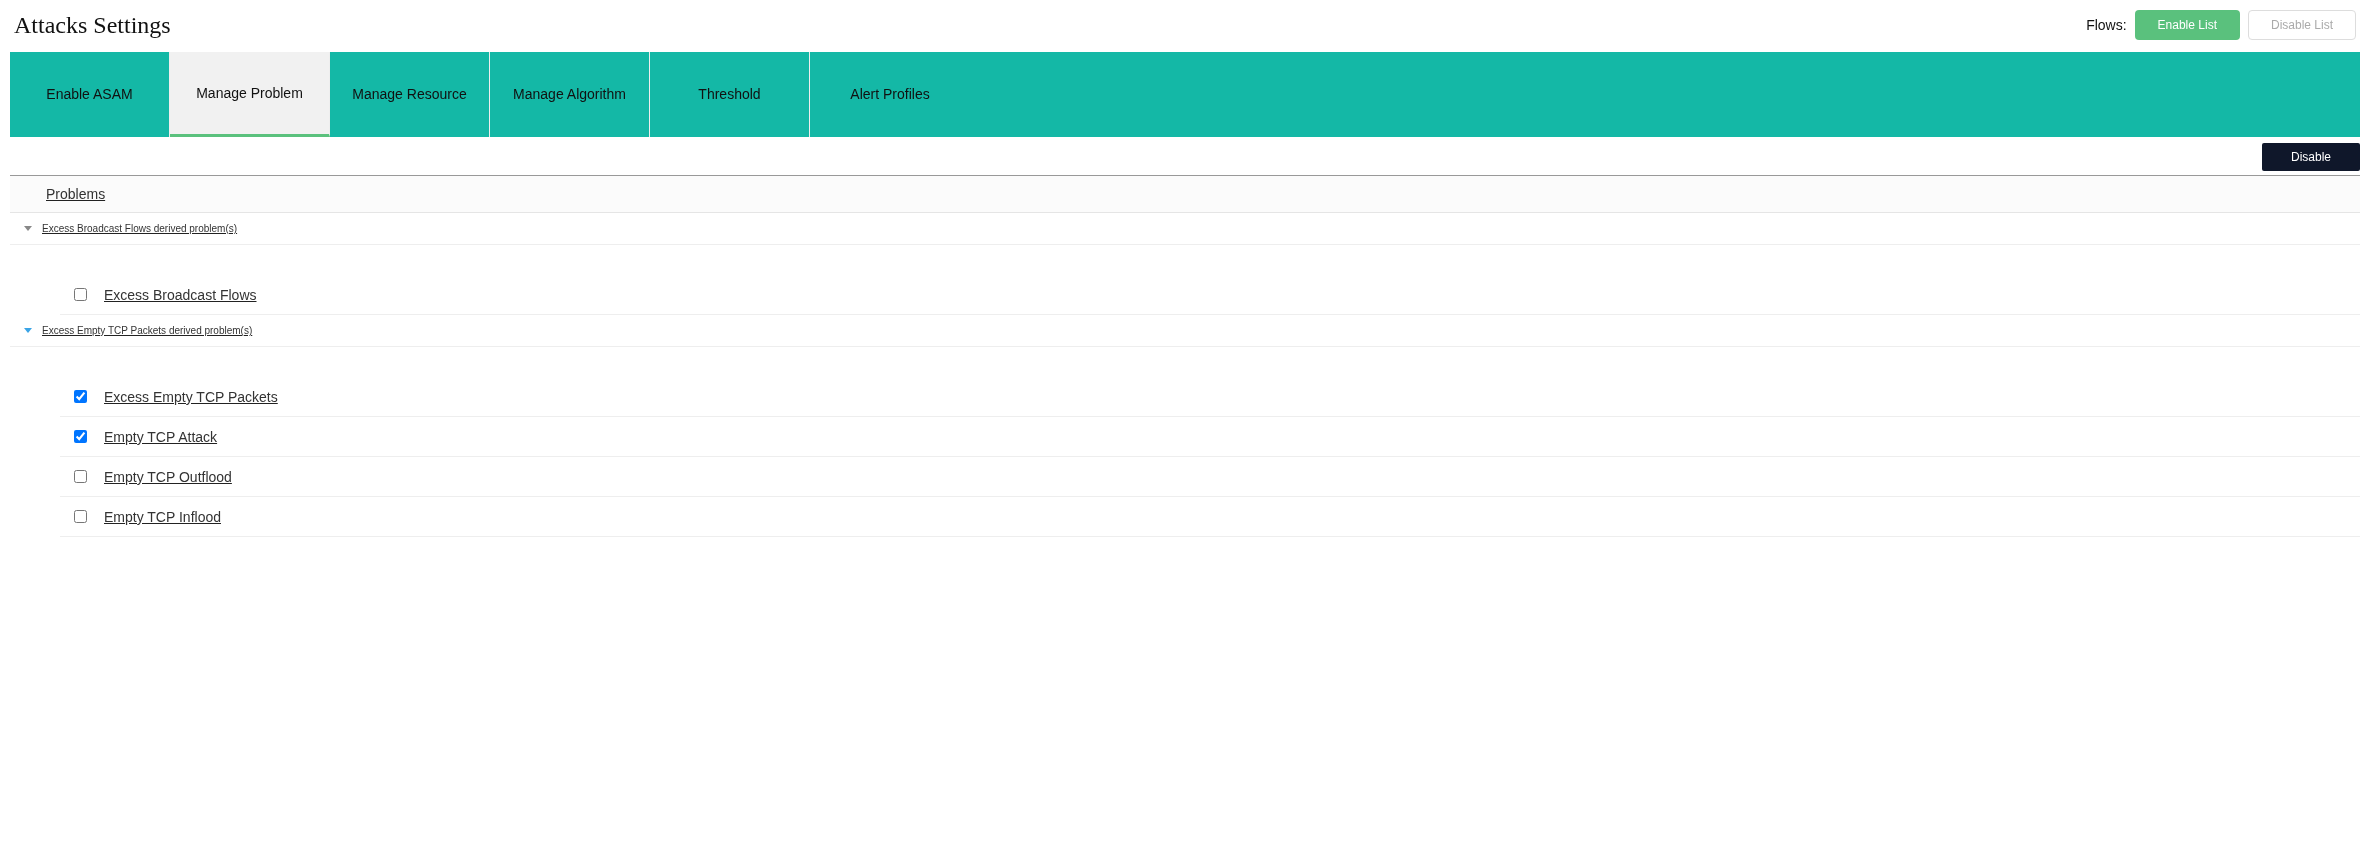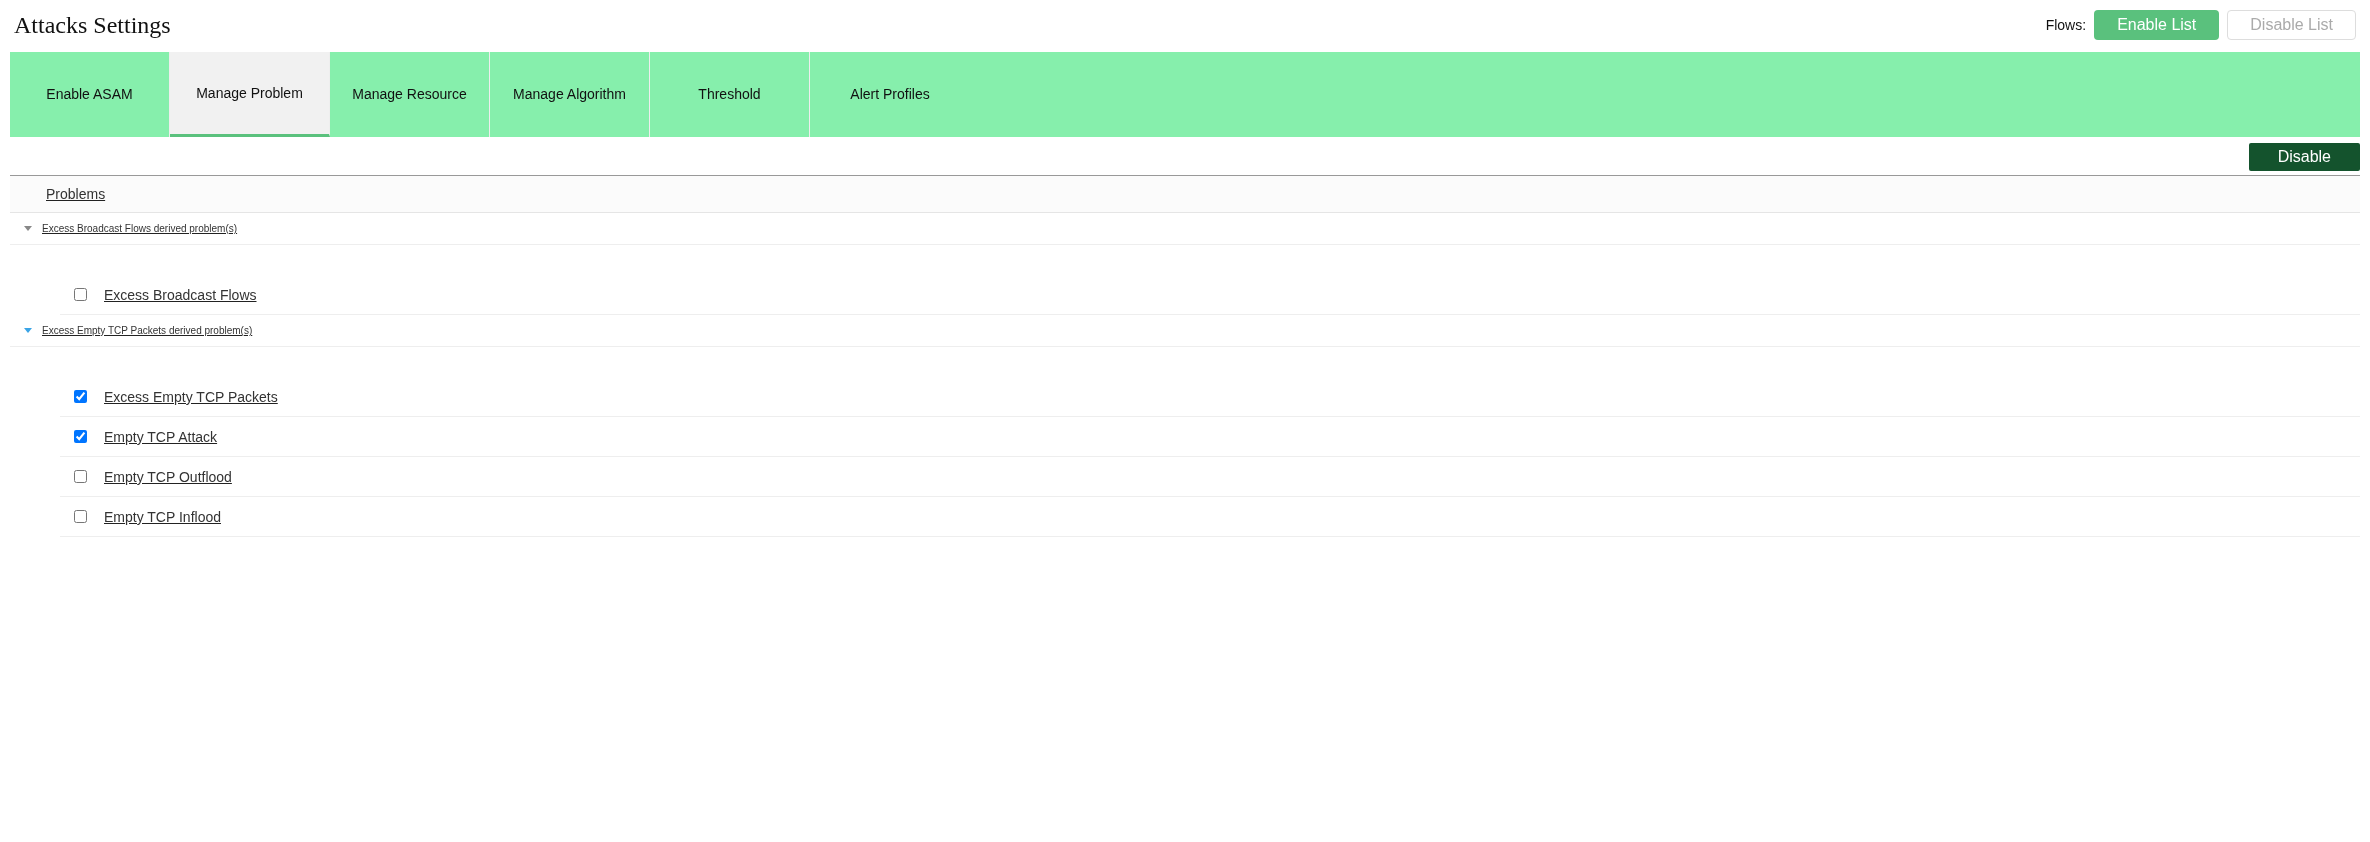--- a/index.html
+++ b/index.html
@@ -36,45 +36,45 @@
     font-size: 14px;
     color: #111;
   }
   .btn {
     display: inline-flex;
     align-items: center;
     justify-content: center;
     height: 30px;
     padding: 0 22px;
     border-radius: 4px;
-    font-size: 16px;
+    font-size: 12px;
     font-weight: 500;
     cursor: pointer;
     border: 1px solid transparent;
   }
   .btn-green {
     background: #5ac17d;
     color: #fff;
   }
   .btn-outline {
     background: #fff;
     color: #aaa;
     border: 1px solid #ddd;
   }
   .btn-green-solid {
-    background: #14532d;
+    background: #0f172a;
     color: #fff;
     border-radius: 2px;
     height: 28px;
     padding: 0 28px;
   }
 
   .tab-bar {
     display: flex;
-    background: #86efac;
+    background: #14b8a6;
     margin-top: 4px;
     width: 100%;
   }
   .tab {
     width: 160px;
     height: 85px;
     display: flex;
     align-items: center;
     justify-content: center;
     text-align: center;

